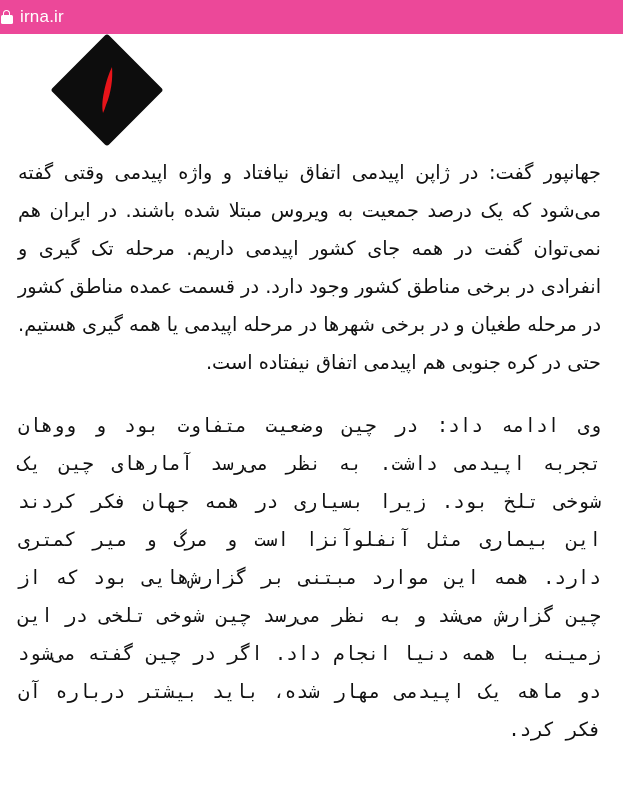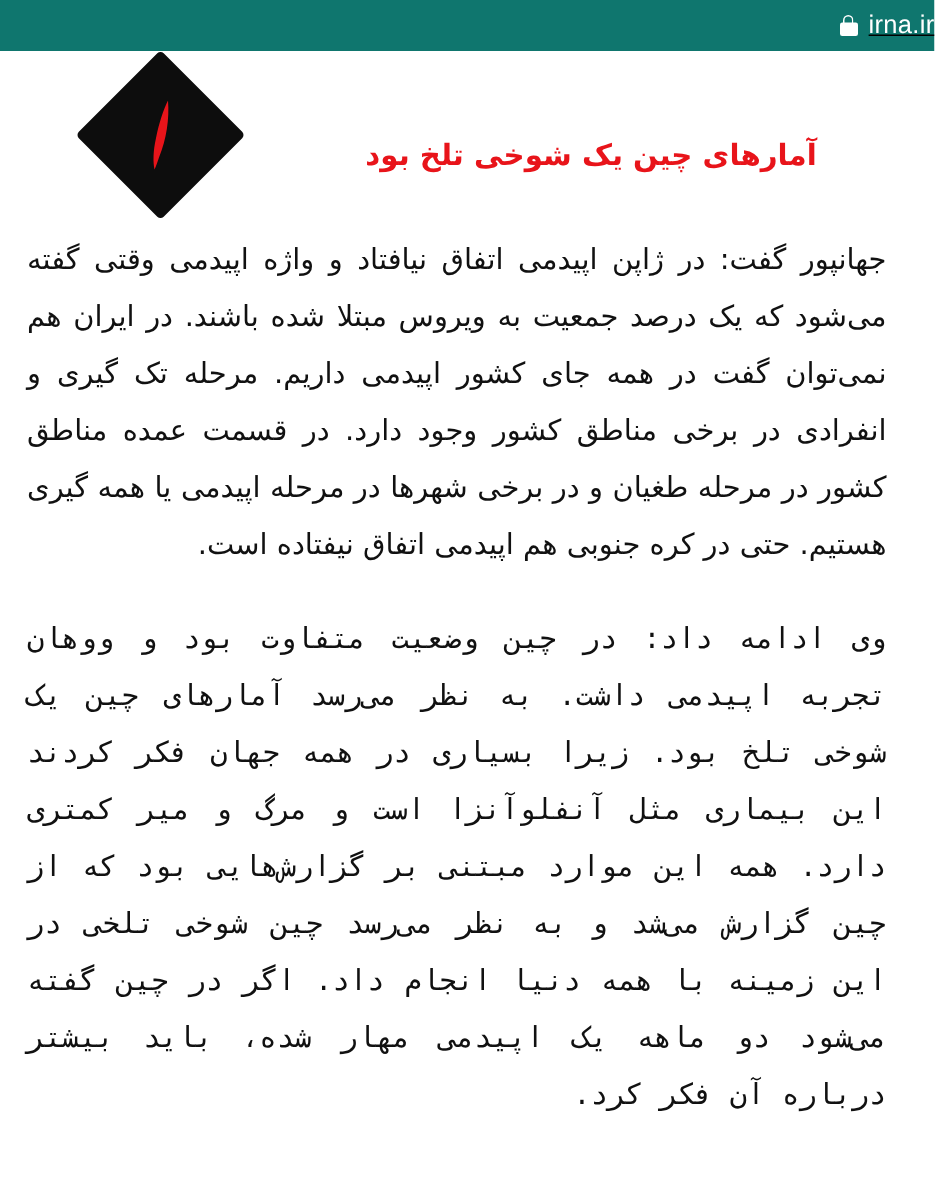--- a/index.html
+++ b/index.html
@@ -13,27 +13,26 @@
     width: 623px;
     height: 800px;
     position: relative;
     font-family: "DejaVu Sans", sans-serif;
     overflow: hidden;
   }
 
   
   .topbar {
     height: 34px;
-    background: #0f766e;
+    background: #ec4899;
     display: flex;
     align-items: center;
-    justify-content: flex-end;
+    justify-content: flex-start;
     position: relative;
     direction: ltr;
-    text-decoration: underline;
   }
   .topbar .urlwrap {
     display: flex;
     align-items: center;
     gap: 7px;
   }
   .lock-icon {
     width: 13px;
     height: 15px;
     position: relative;
@@ -111,21 +110,21 @@
     font-weight: bold;
     line-height: 1.5;
     font-family: "DejaVu Sans", sans-serif;
     direction: rtl;
   }
 
   
   .article {
     position: absolute;
     top: 120px;
-    right: 14px;
+    right: 4px;
     left: 0;
     padding: 0 18px;
     direction: rtl;
     text-align: justify;
     color: #111111;
     font-size: 19.3px;
     line-height: 38px;
     font-family: "DejaVu Sans", sans-serif;
   }
   .article p {
@@ -152,20 +151,19 @@
 
   <div class="logo-block">
     <div class="logo-diamond"></div>
     <div class="logo-stroke">
       <svg width="14" height="47" viewBox="0 0 14 47" xmlns="http://www.w3.org/2000/svg">
         <path d="M11 0 C12 12 10 26 5 38 C4 41 3 44 2 46 C1 41 1 34 3 25 C5 15 8 6 11 0 Z" fill="#e8141a"></path>
       </svg>
     </div>
   </div>
 
-  <div class="headline">آمارهای چین یک شوخی تلخ بود</div>
 
   <div class="article">
     <p>جهانپور گفت: در ژاپن اپیدمی اتفاق نیافتاد و واژه اپیدمی وقتی گفته می‌شود که یک درصد جمعیت به ویروس مبتلا شده باشند. در ایران هم نمی‌توان گفت در همه جای کشور اپیدمی داریم. مرحله تک گیری و انفرادی در برخی مناطق کشور وجود دارد. در قسمت عمده مناطق کشور در مرحله طغیان و در برخی شهرها در مرحله اپیدمی یا همه گیری هستیم. حتی در کره جنوبی هم اپیدمی اتفاق نیفتاده است.</p>
     <p>وی ادامه داد: در چین وضعیت متفاوت بود و ووهان تجربه اپیدمی داشت. به نظر می‌رسد آمارهای چین یک شوخی تلخ بود. زیرا بسیاری در همه جهان فکر کردند این بیماری مثل آنفلوآنزا است و مرگ و میر کمتری دارد. همه این موارد مبتنی بر گزارش‌هایی بود که از چین گزارش می‌شد و به نظر می‌رسد چین شوخی تلخی در این زمینه با همه دنیا انجام داد. اگر در چین گفته می‌شود دو ماهه یک اپیدمی مهار شده، باید بیشتر درباره آن فکر کرد.</p>
   </div>
 
 </div>
 
 </body></html>

